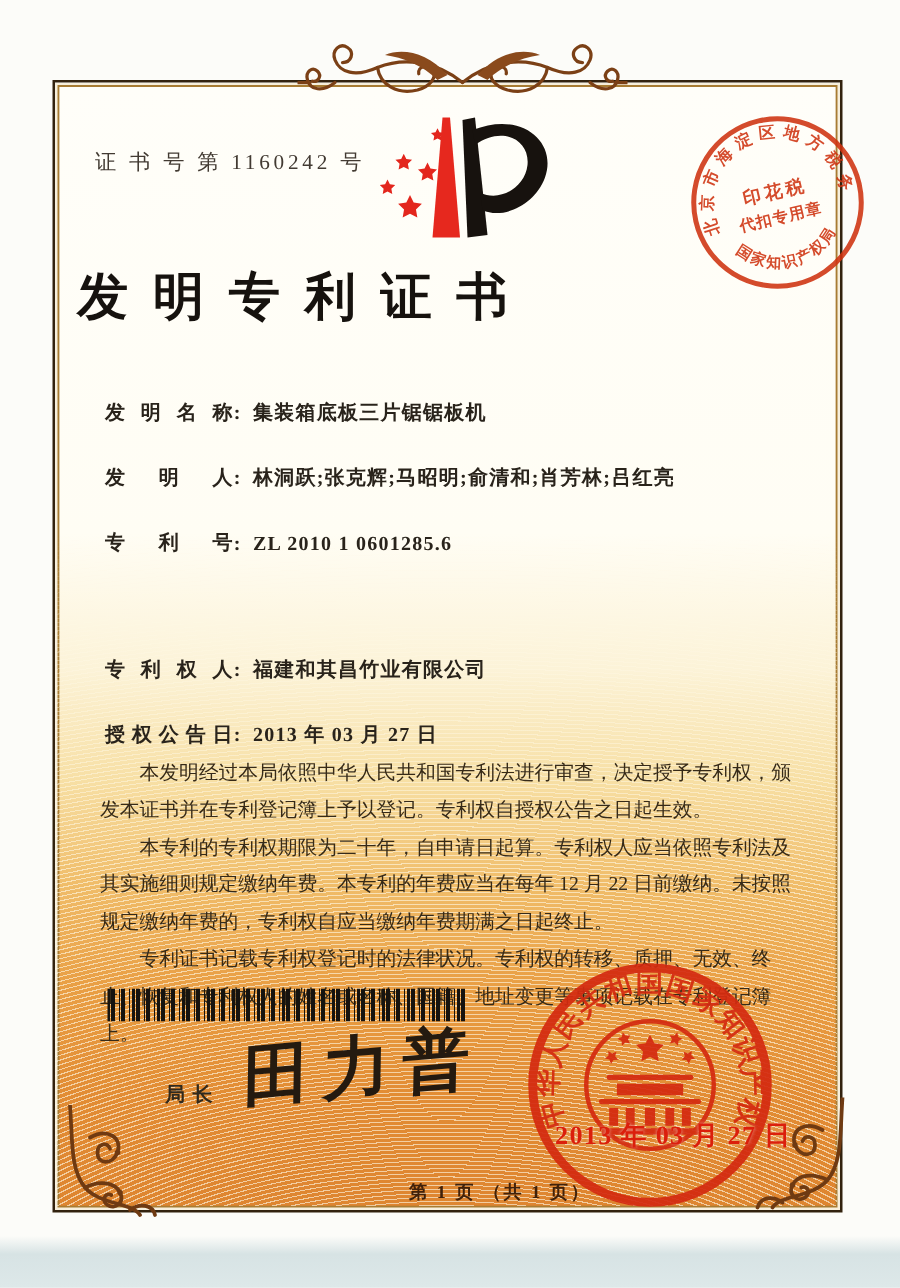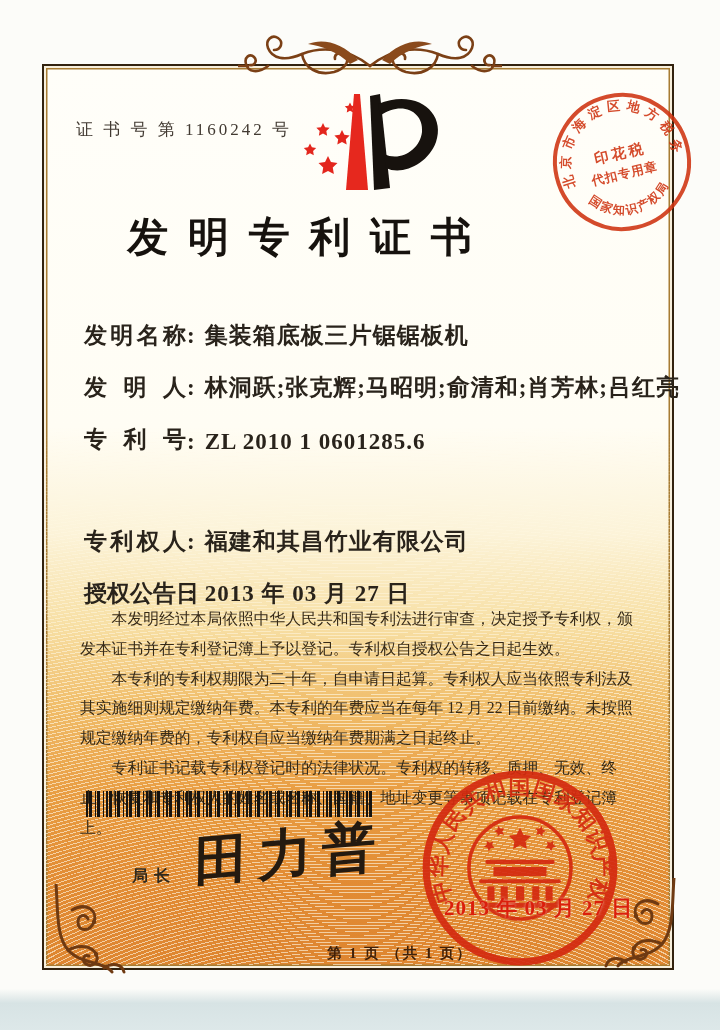--- a/index.html
+++ b/index.html
@@ -8,23 +8,23 @@
     font-family:"Liberation Serif","DejaVu Serif",serif;}
   .frame{position:absolute;left:42px;top:64px;width:628px;height:902px;
     border:2.5px solid #32220f;
     box-shadow:inset 0 0 0 2px #f7efdc, inset 0 0 0 3.5px #a87c33;
     background:linear-gradient(180deg,#fffef9 0%,#fffdf4 40%,#fcf3d8 52%,#f7dfa4 62%,#f0bd6a 71%,#e99f45 80%,#e28c34 90%,#de8530 100%);}
   .waves{position:absolute;left:44px;top:66px;width:626px;height:899px;pointer-events:none;
     background:repeating-radial-gradient(1400px 760px at 50% 118%,rgba(255,250,235,0) 0 4.5px,rgba(255,249,230,.62) 4.5px 6px);
     -webkit-mask-image:linear-gradient(180deg,transparent 0 40%,rgba(0,0,0,.55) 52%,#000 70%);
     mask-image:linear-gradient(180deg,transparent 0 40%,rgba(0,0,0,.55) 52%,#000 70%);}
   .certno{position:absolute;left:76px;top:118px;font-size:17px;letter-spacing:3px;color:#423a32;font-weight:400;}
-  .title{position:absolute;left:42px;top:210px;width:515px;text-align:center;
+  .title{position:absolute;left:42px;top:210px;width:515px;
     font-size:41px;font-weight:700;color:#16120e;letter-spacing:.48em;text-indent:.48em;}
-  .row{position:absolute;left:84px;font-size:23px;color:#29231b;font-weight:600;white-space:nowrap;}
+  .row{position:absolute;left:84px;font-size:16px;color:#29231b;font-weight:600;white-space:nowrap;}
   .row .lab{display:inline-block;width:102px;text-align:justify;text-align-last:justify;vertical-align:bottom;}
   .row .col{margin-left:1px;}
   .row .val{margin-left:10px;letter-spacing:1px;}
   .paras{position:absolute;left:80px;top:604px;width:562px;font-size:15.8px;line-height:29.8px;color:#362a18;font-weight:400;}
   .paras p{margin:0;text-indent:2em;}
   .barcode{position:absolute;left:86px;top:791px;width:288px;height:26px;
     background:repeating-linear-gradient(90deg,#16130f 0 2px,transparent 2px 3px,#16130f 3px 6px,transparent 6px 9px,#16130f 9px 10px,transparent 10px 11px,#16130f 11px 14px,transparent 14px 17px,#16130f 17px 18px,transparent 18px 20px);}
   .sig-label{position:absolute;left:132px;top:866px;font-size:16px;letter-spacing:6px;color:#30291d;font-weight:600;}
   .sig-name{position:absolute;left:194px;top:818px;font-size:54px;font-weight:700;color:#241a10;
     transform:rotate(-5deg) skewX(-6deg);letter-spacing:10px;}

